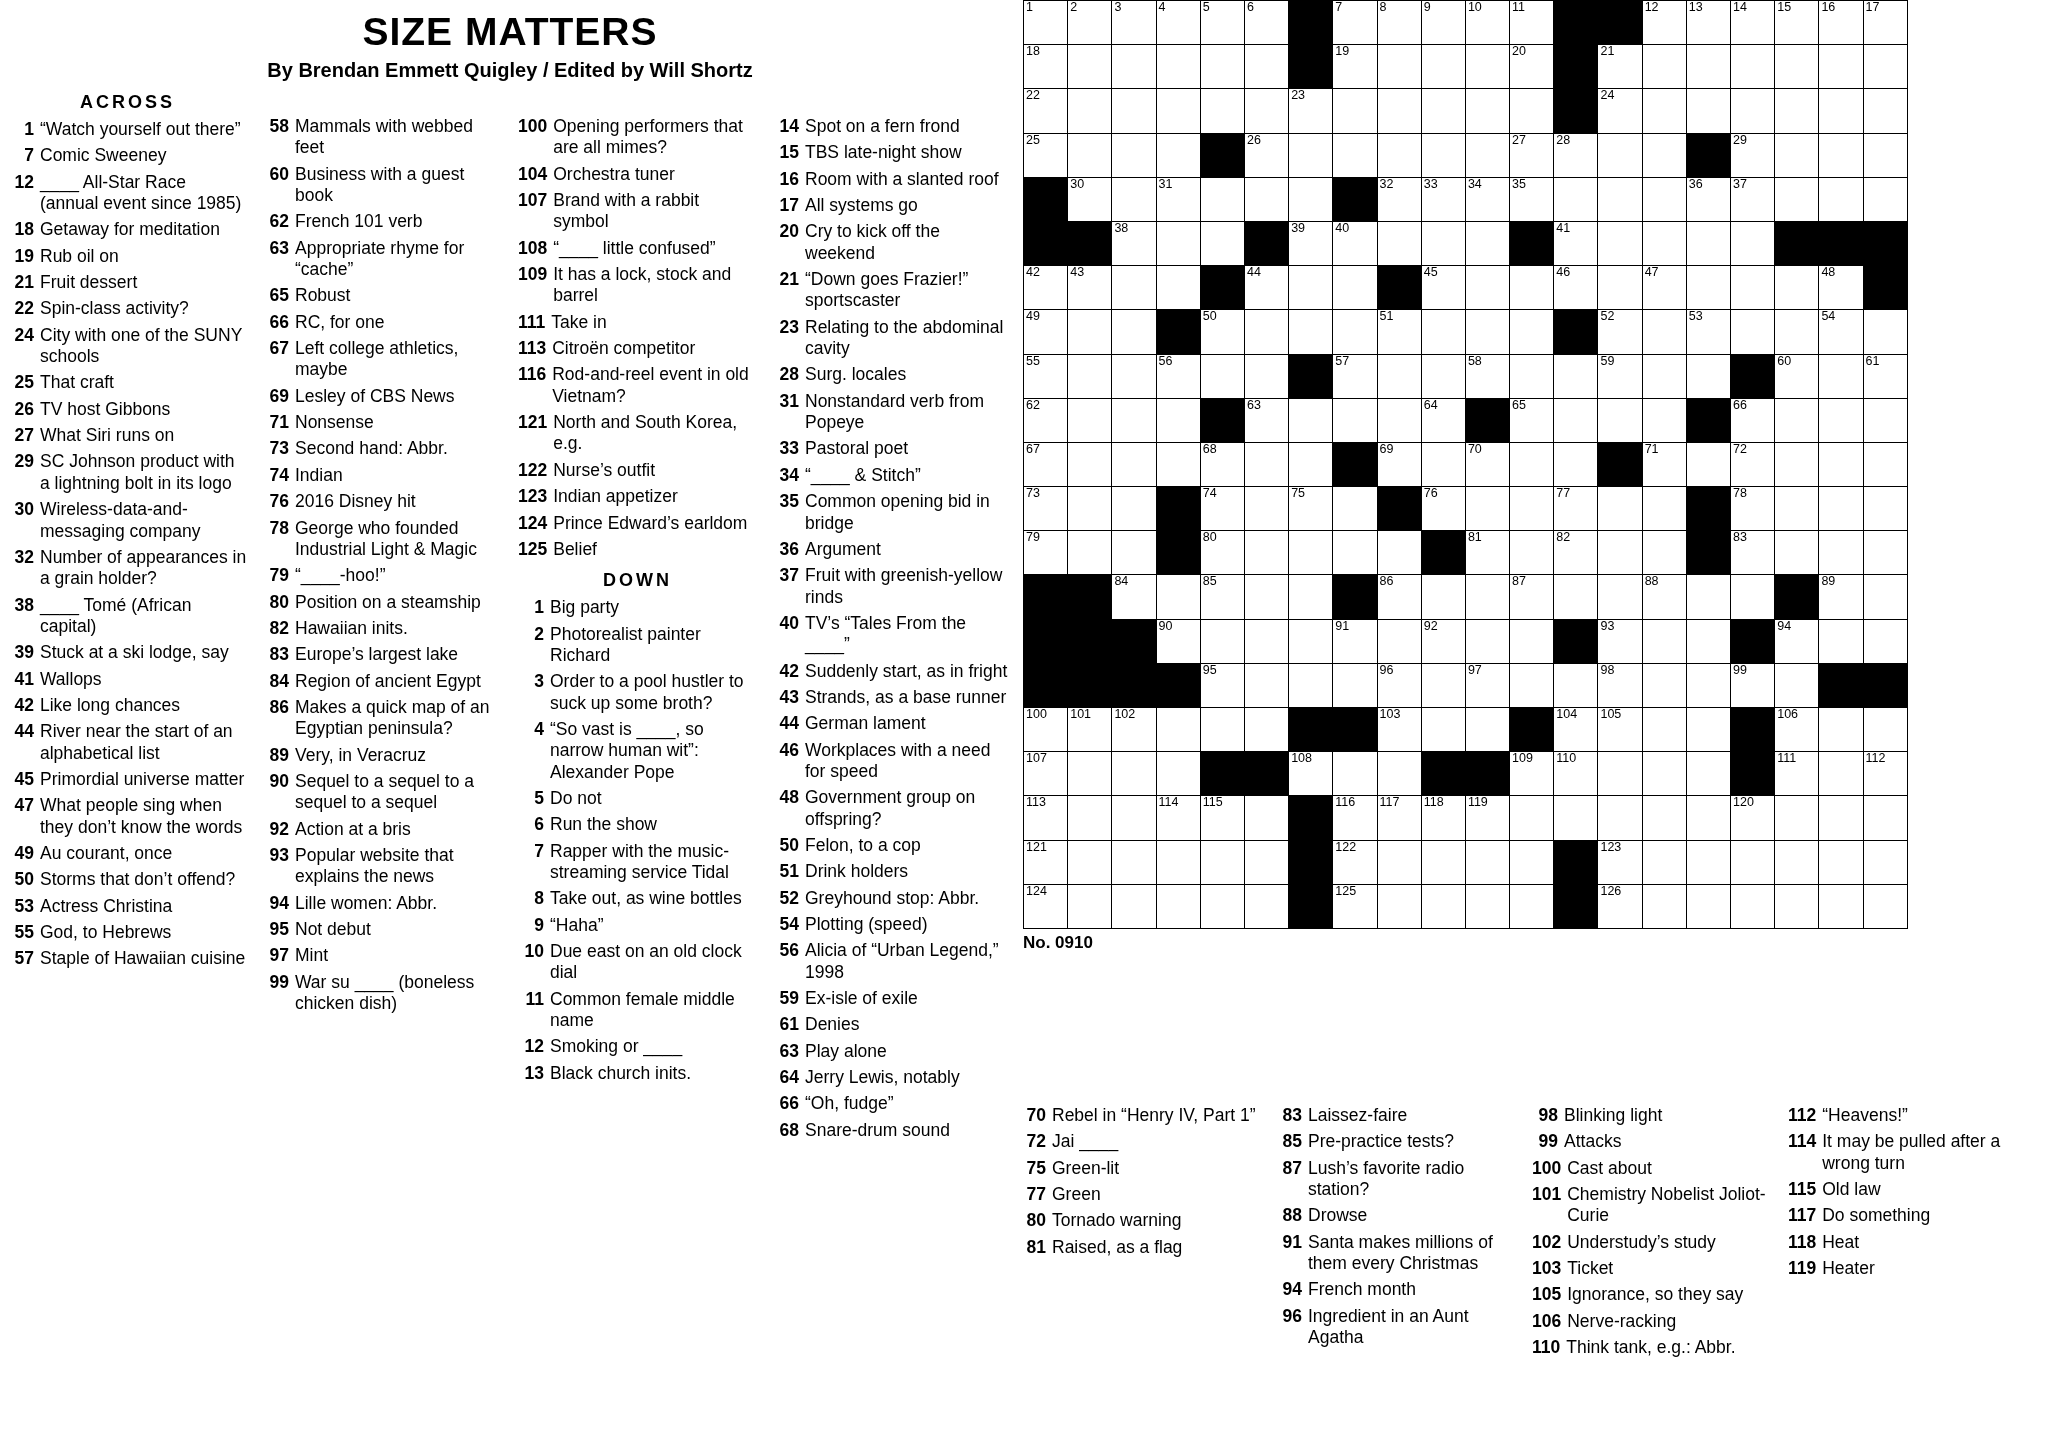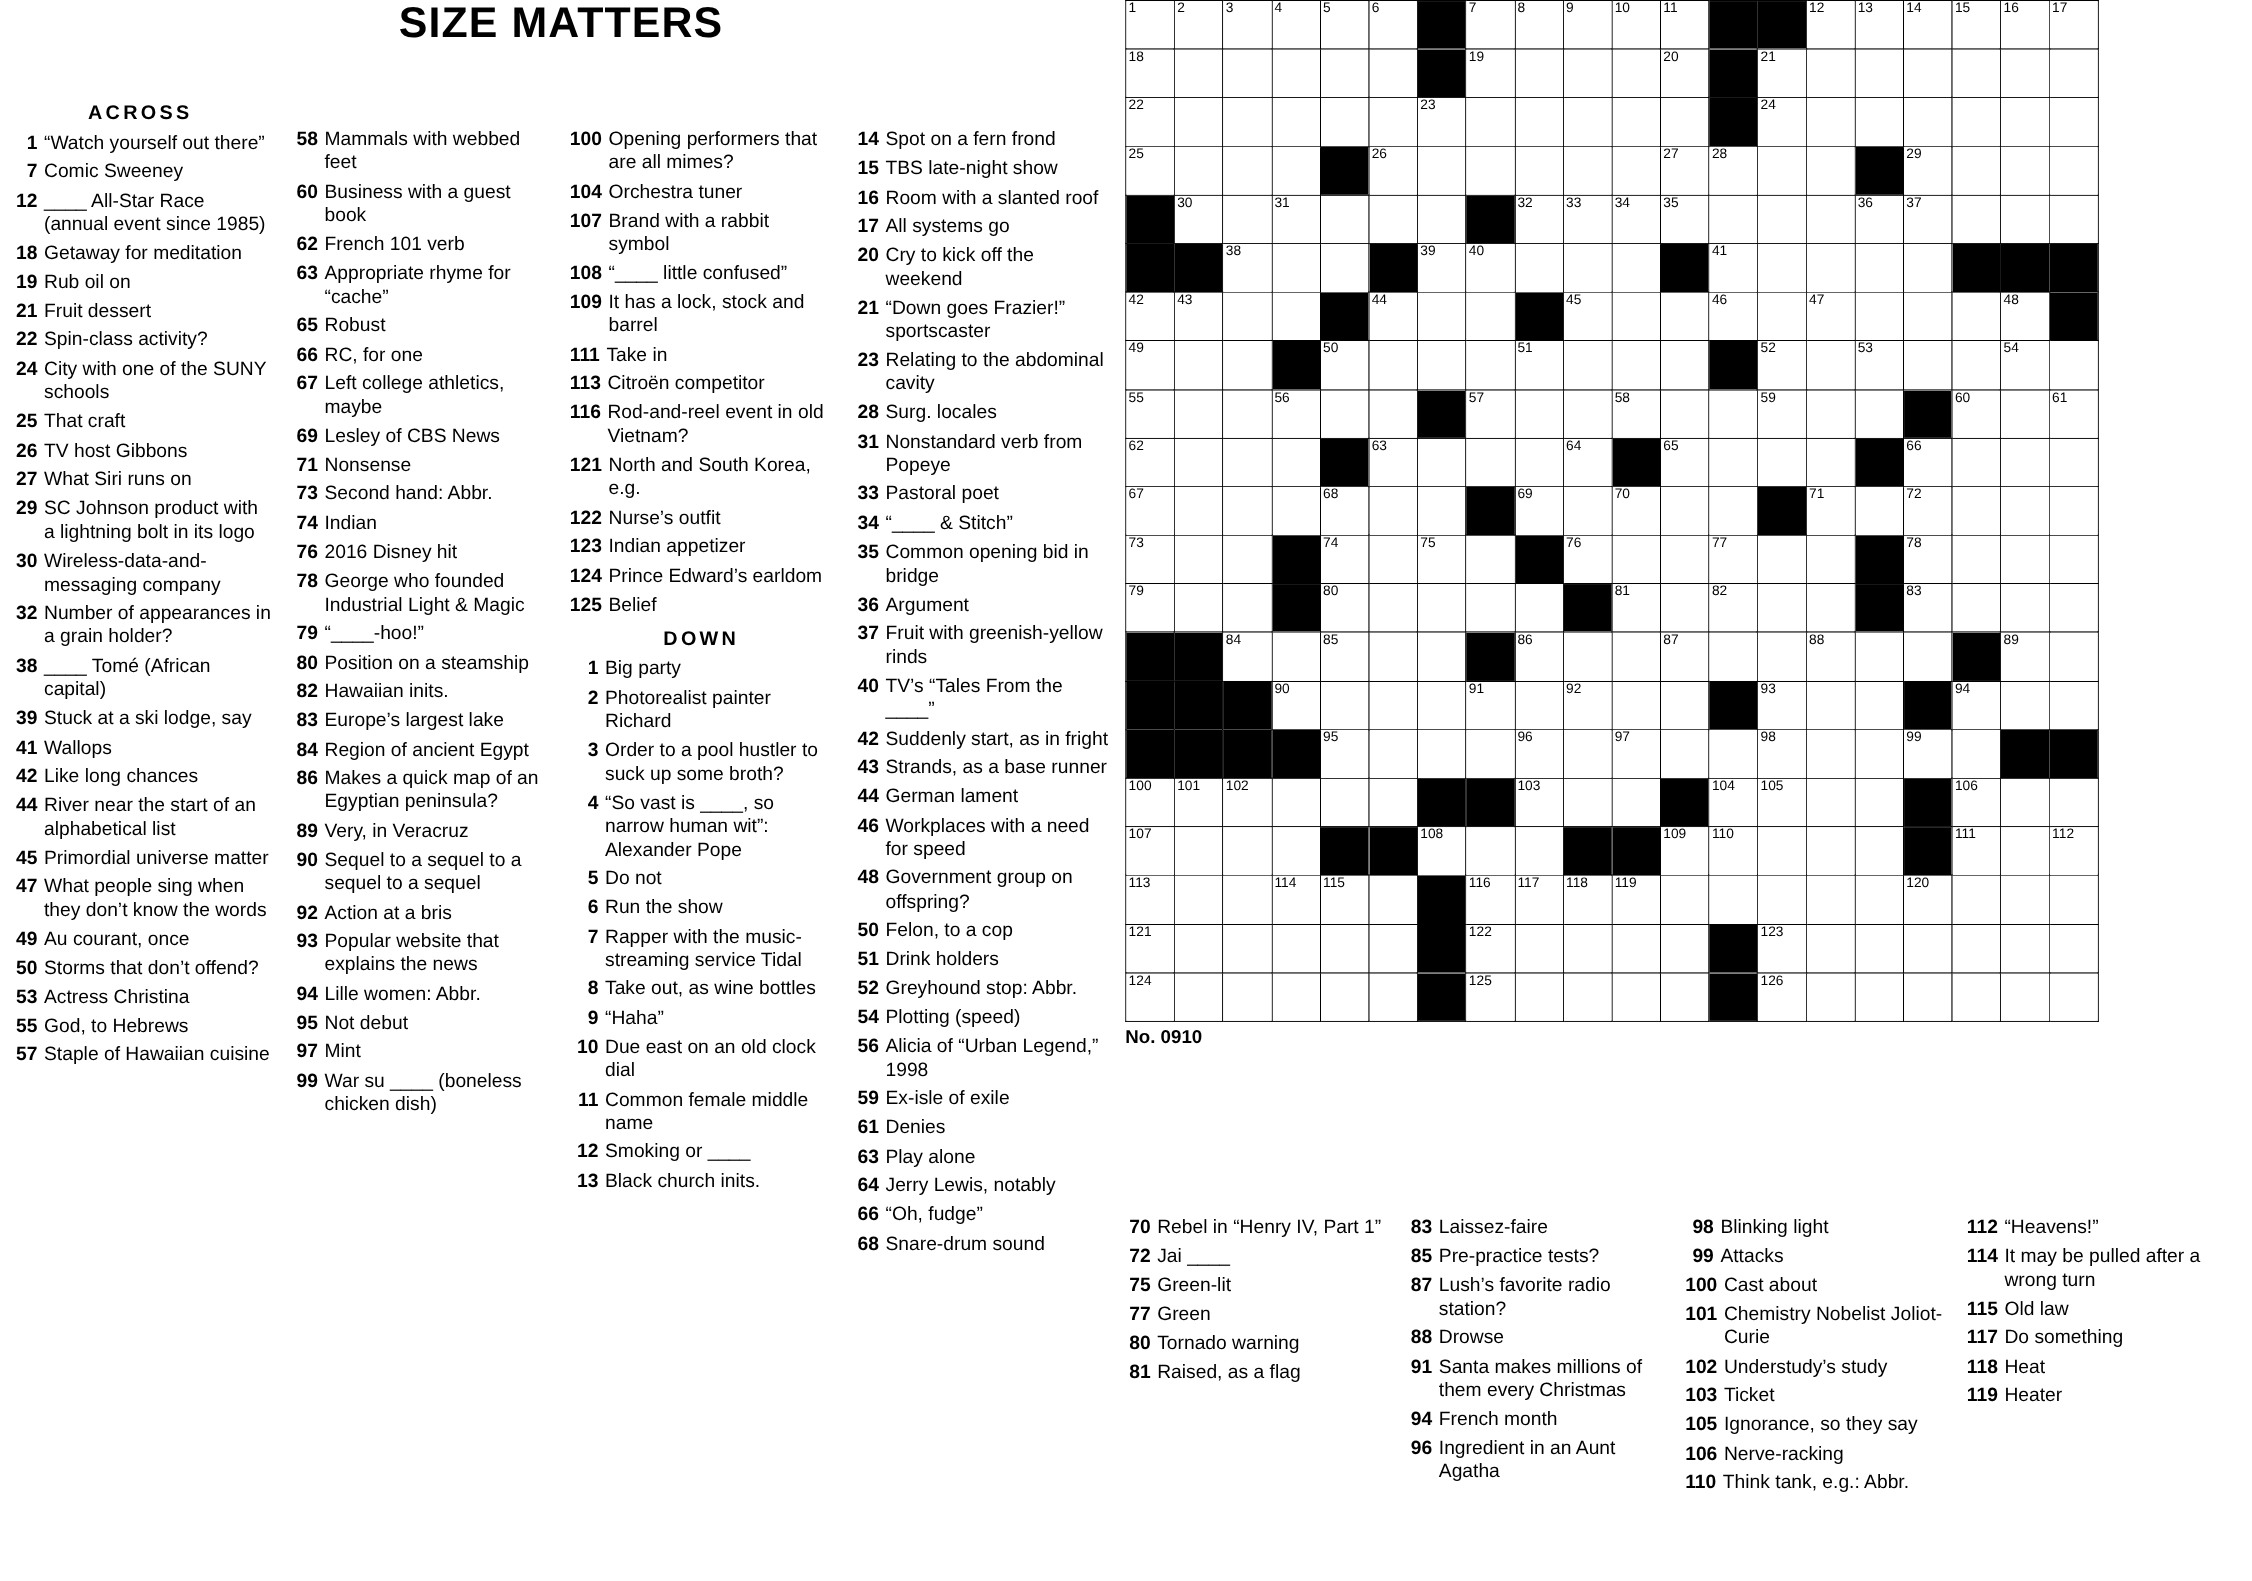--- a/index.html
+++ b/index.html
@@ -1,21 +1,21 @@
 <!DOCTYPE html>
 <html><head>
 <meta charset="utf-8">
 <style>
   html,body{margin:0;padding:0;background:#fff;}
   body{width:2047px;height:1437px;font-family:"Liberation Sans",sans-serif;color:#000;overflow:hidden;}
   .page{position:relative;width:2047px;height:1437px;}
 
   
   .left{position:absolute;left:0;top:0;width:1020px;height:1437px;}
-  .title{text-align:center;font-size:39px;font-weight:bold;letter-spacing:1px;margin:0;padding-top:2px;line-height:1.05;}
+  .title{text-align:center;font-size:39px;font-weight:bold;letter-spacing:1px;margin:0;padding-top:12px;line-height:1.05;}
   .byline{text-align:center;font-size:20px;font-weight:bold;margin-top:6px;}
 
   .cluecols{position:absolute;top:92px;left:0;width:1020px;display:flex;}
   .col{width:255px;padding:0 8px 0 8px;box-sizing:border-box;}
   .sect{font-size:18px;font-weight:bold;letter-spacing:3px;text-align:center;margin:0 0 6px 0;}
   .clue{display:flex;font-size:17.5px;line-height:1.22;margin-bottom:5px;}
   .cnum{font-weight:bold;min-width:26px;text-align:right;padding-right:6px;flex:none;}
   .ctext{flex:1;}
 
   
@@ -30,20 +30,21 @@
   td .n{position:absolute;top:0px;left:2px;font-size:12.5px;line-height:13px;font-family:"Liberation Sans",sans-serif;}
   .puzno{font-size:17px;font-weight:bold;padding-top:4px;padding-right:2px;}
 </style>
 </head>
 <body>
 
 <div class="page">
 
   <div class="left">
     <h1 class="title">SIZE MATTERS</h1>
+    <div class="byline">By Brendan Emmett Quigley / Edited by Will Shortz</div>
 
     <div class="cluecols">
       <div class="col">
         <div class="sect">ACROSS</div>
         <div id="c1">
             <div class="clue">
               <span class="cnum">1</span>
               <span class="ctext">“Watch yourself out there”</span>
             </div>
             <div class="clue">

